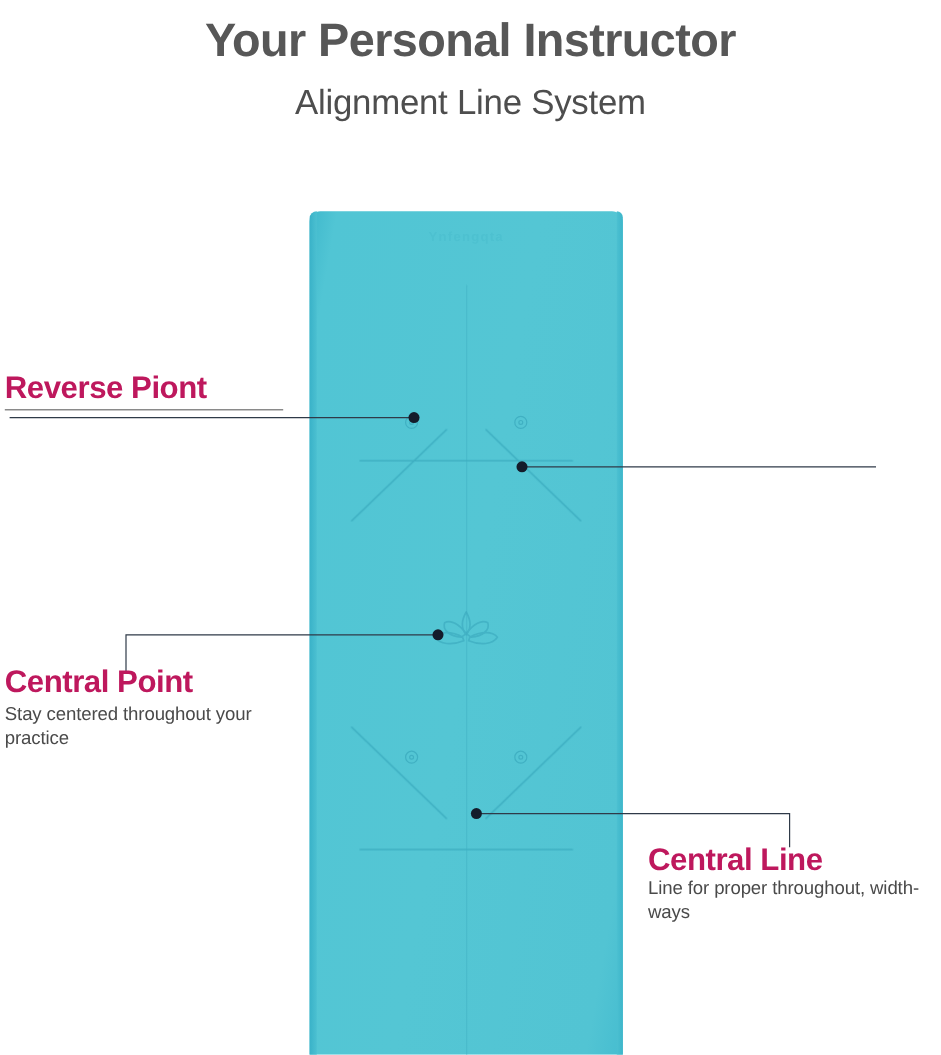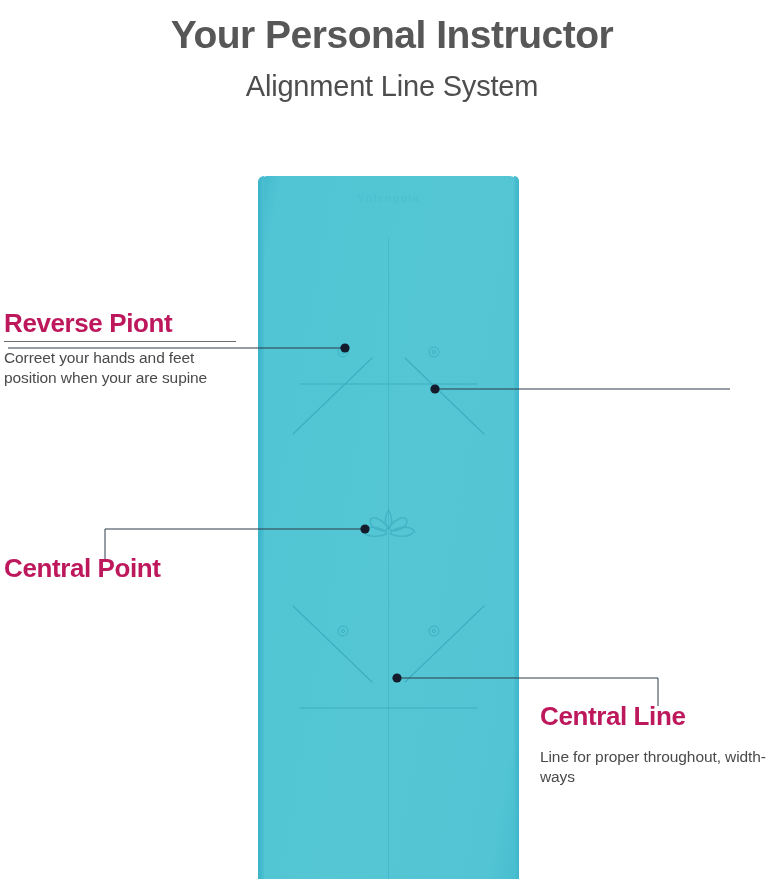--- a/index.html
+++ b/index.html
@@ -60,21 +60,21 @@
 
   #co-reverse{left:4px;top:310px;width:240px;}
   #co-reverse .rule{margin:4px 0 6px 0;width:232px;}
   #co-45{left:536px;top:352px;width:244px;text-align:right;}
   #co-45 .t-right{text-align:right;}
   #co-45 .rule{margin:5px 0 7px 0;width:244px;}
   #co-45 p{text-align:left;}
   #co-central-point{left:4px;top:555px;width:250px;}
   #co-central-point h3{margin-bottom:4px;}
   #co-central-line{left:540px;top:703px;width:244px;}
-  #co-central-line h3{margin-bottom:17px;}
+  #co-central-line h3{margin-bottom:1px;}
 </style>
 </head>
 <body>
 
 <div id="stage">
 
   <div class="hdr">
     <div class="hdr-title">Your Personal Instructor</div>
     <div class="hdr-sub">Alignment Line System</div>
   </div>
@@ -138,26 +138,26 @@
       <circle cx="345" cy="348" r="4.6"></circle>
       <circle cx="435" cy="389" r="4.6"></circle>
       <circle cx="365" cy="529" r="4.6"></circle>
       <circle cx="397" cy="678" r="4.6"></circle>
     </g>
   </svg>
 
   <div class="callout" id="co-reverse">
     <h3>Reverse Piont</h3>
     <div class="rule"></div>
-    <p>Correet your hands and feet position when your are supine</p>
   </div>
 
 
   <div class="callout" id="co-central-point">
     <h3>Central Point</h3>
+    <p>Stay centered throughout your practice</p>
   </div>
 
   <div class="callout" id="co-central-line">
     <h3>Central Line</h3>
     <p>Line for proper throughout, width-ways</p>
   </div>
 
 </div>
 
 </body></html>

